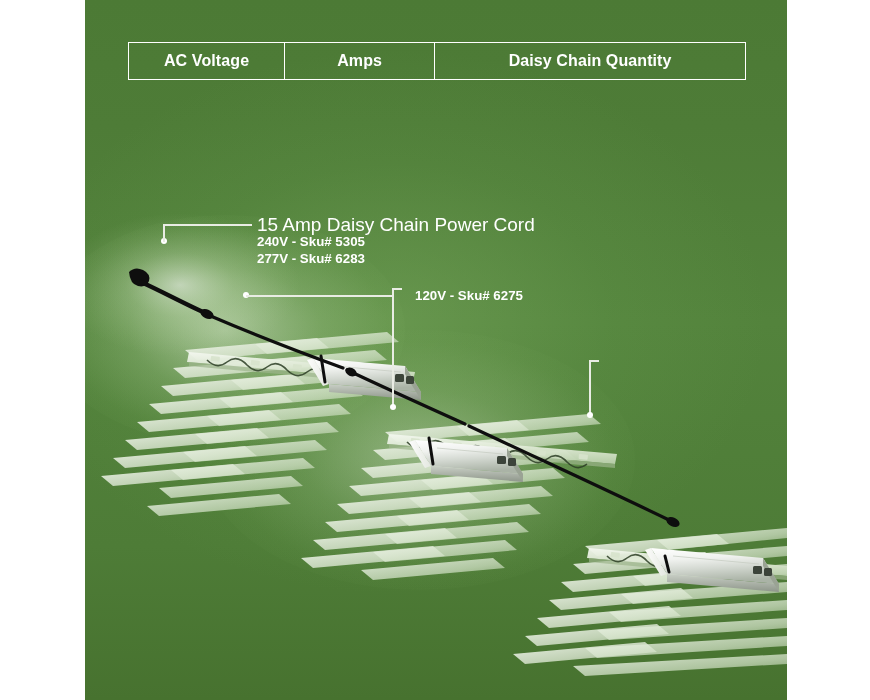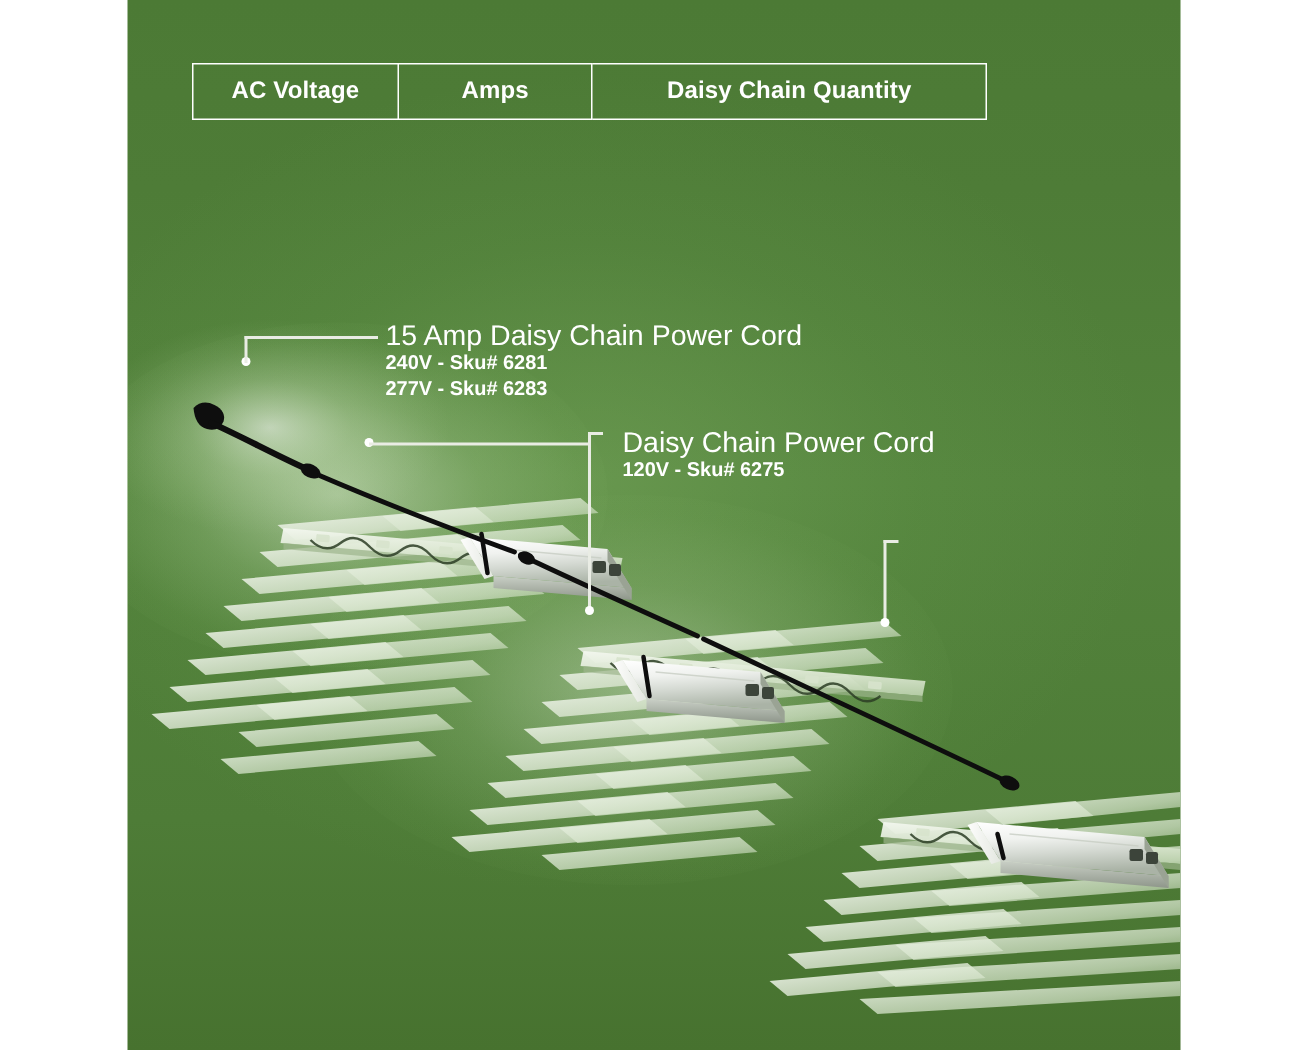--- a/index.html
+++ b/index.html
@@ -11,21 +11,21 @@
   #panel{
     position:absolute;left:85px;top:0;width:702px;height:700px;
     background:
       radial-gradient(ellipse 520px 380px at 44% 46%, rgba(150,196,120,0.30) 0%, rgba(120,175,95,0.12) 42%, rgba(0,0,0,0) 72%),
       linear-gradient(180deg,#4c7a35 0%,#4e7c37 18%,#53833c 46%,#4e7c37 78%,#47722f 100%);
     overflow:hidden;
   }
 
   
   #spec-table{
-    position:absolute;left:43px;top:42px;width:530px;
+    position:absolute;left:43px;top:42px;width:618px;
     border-collapse:collapse;
     border:1.5px solid #ffffff;
   }
   #spec-table th,#spec-table td{
     border:1.5px solid #ffffff;
     color:#ffffff;
     text-align:center;
     padding:0;
     height:33px;
     line-height:33px;
@@ -271,33 +271,32 @@
       </tbody>
     </table>
 
     <div>
       <div class="lead-dot" style="left:76px;top:238px;"></div>
       <div class="lead-v" style="left:78px;top:224px;height:18px;"></div>
       <div class="lead-h" style="left:78px;top:224px;width:89px;"></div>
     </div>
     <div class="callout" style="left:172px;top:216px;">
       <div class="l1">15 Amp Daisy Chain Power Cord</div>
-      <div class="l2">240V - Sku# 6281</div>
+      <div class="l2">240V - Sku# 5305</div>
       <div class="l3">277V - Sku# 6283</div>
     </div>
 
     <div>
       <div class="lead-dot" style="left:158px;top:292px;"></div>
       <div class="lead-h" style="left:161px;top:295px;width:147px;"></div>
       <div class="lead-v" style="left:307px;top:288px;height:120px;"></div>
       <div class="lead-h" style="left:307px;top:288px;width:10px;"></div>
       <div class="lead-dot" style="left:305px;top:404px;"></div>
     </div>
     <div class="callout" style="left:330px;top:287px;">
-      <div class="l1">Daisy Chain Power Cord</div>
       <div class="l2">120V - Sku# 6275</div>
     </div>
 
     <div>
       <div class="lead-h" style="left:504px;top:360px;width:10px;"></div>
       <div class="lead-v" style="left:504px;top:360px;height:56px;"></div>
       <div class="lead-dot" style="left:502px;top:412px;"></div>
     </div>
 
   </div>

